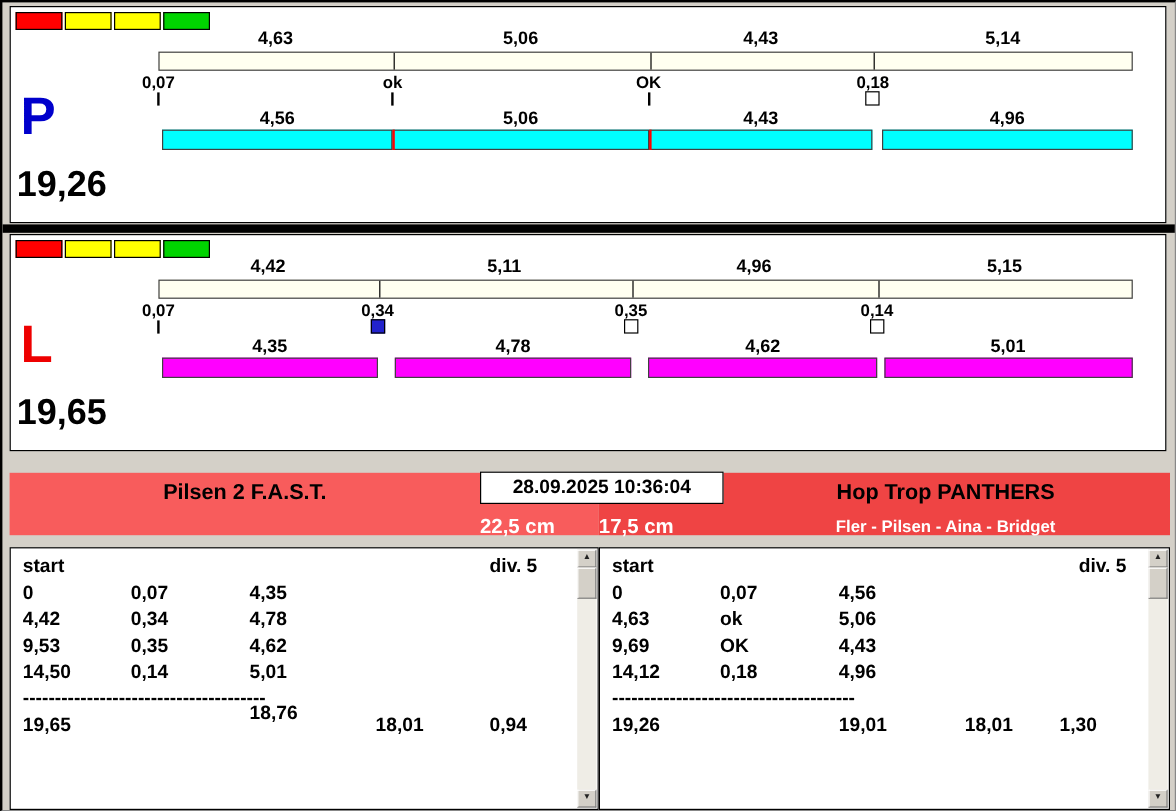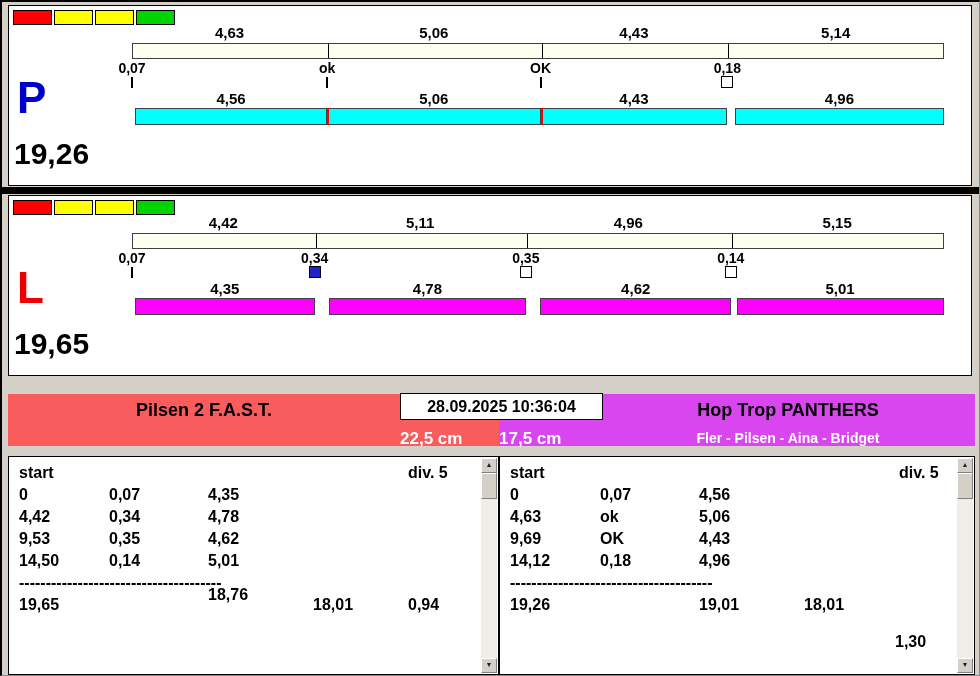--- a/index.html
+++ b/index.html
@@ -141,21 +141,21 @@
       <div class="change-label" style="left: 721.773px;">0,14</div>
       <div class="marker-square" style="background: rgb(255, 255, 255); left: 721.773px;"></div>
       <div class="dog-segment" style="left: 727.558px; width: 207.029px; background: rgb(255, 0, 255);"></div>
       <div class="time-label dog-label" style="left: 831.072px;">5,01</div>
     </section>
 
   <div class="team-header team-header-left" id="header-left" style="background: rgb(248, 92, 92);">
     <div class="team-name">Pilsen 2 F.A.S.T.</div>
   </div>
 
-  <div class="team-header team-header-right" id="header-right" style="background: #d946ef;">
+  <div class="team-header team-header-right" id="header-right" style="background: #ef4444;">
     <div class="team-name">Hop Trop PANTHERS</div>
     <div class="team-members">Fler - Pilsen - Aina - Bridget</div>
   </div>
 
   <div class="timestamp-box">28.09.2025 10:36:04</div>
   <div class="distance distance-left">22,5 cm</div>
   <div class="distance distance-right">17,5 cm</div>
 
   <div class="table-panel table-left" id="table-0">
     <div class="scrollbar">
@@ -201,16 +201,16 @@
       <div class="tcell" style="left: 10px; top: 73px;">9,69</div>
       <div class="tcell" style="left: 100px; top: 73px;">OK</div>
       <div class="tcell" style="left: 199px; top: 73px;">4,43</div>
       <div class="tcell" style="left: 10px; top: 95px;">14,12</div>
       <div class="tcell" style="left: 100px; top: 95px;">0,18</div>
       <div class="tcell" style="left: 199px; top: 95px;">4,96</div>
       <div class="tcell" style="left: 10px; top: 117px;">--------------------------------------</div>
       <div class="tcell" style="left: 10px; top: 139px;">19,26</div>
       <div class="tcell" style="left: 199px; top: 139px;">19,01</div>
       <div class="tcell" style="left: 304px; top: 139px;">18,01</div>
-      <div class="tcell" style="left: 395px; top: 139px; margin-top: 37px;">1,30</div>
+      <div class="tcell" style="left: 383px; top: 139px;">1,30</div>
     </div>
 
 </div>
 
 </body></html>

